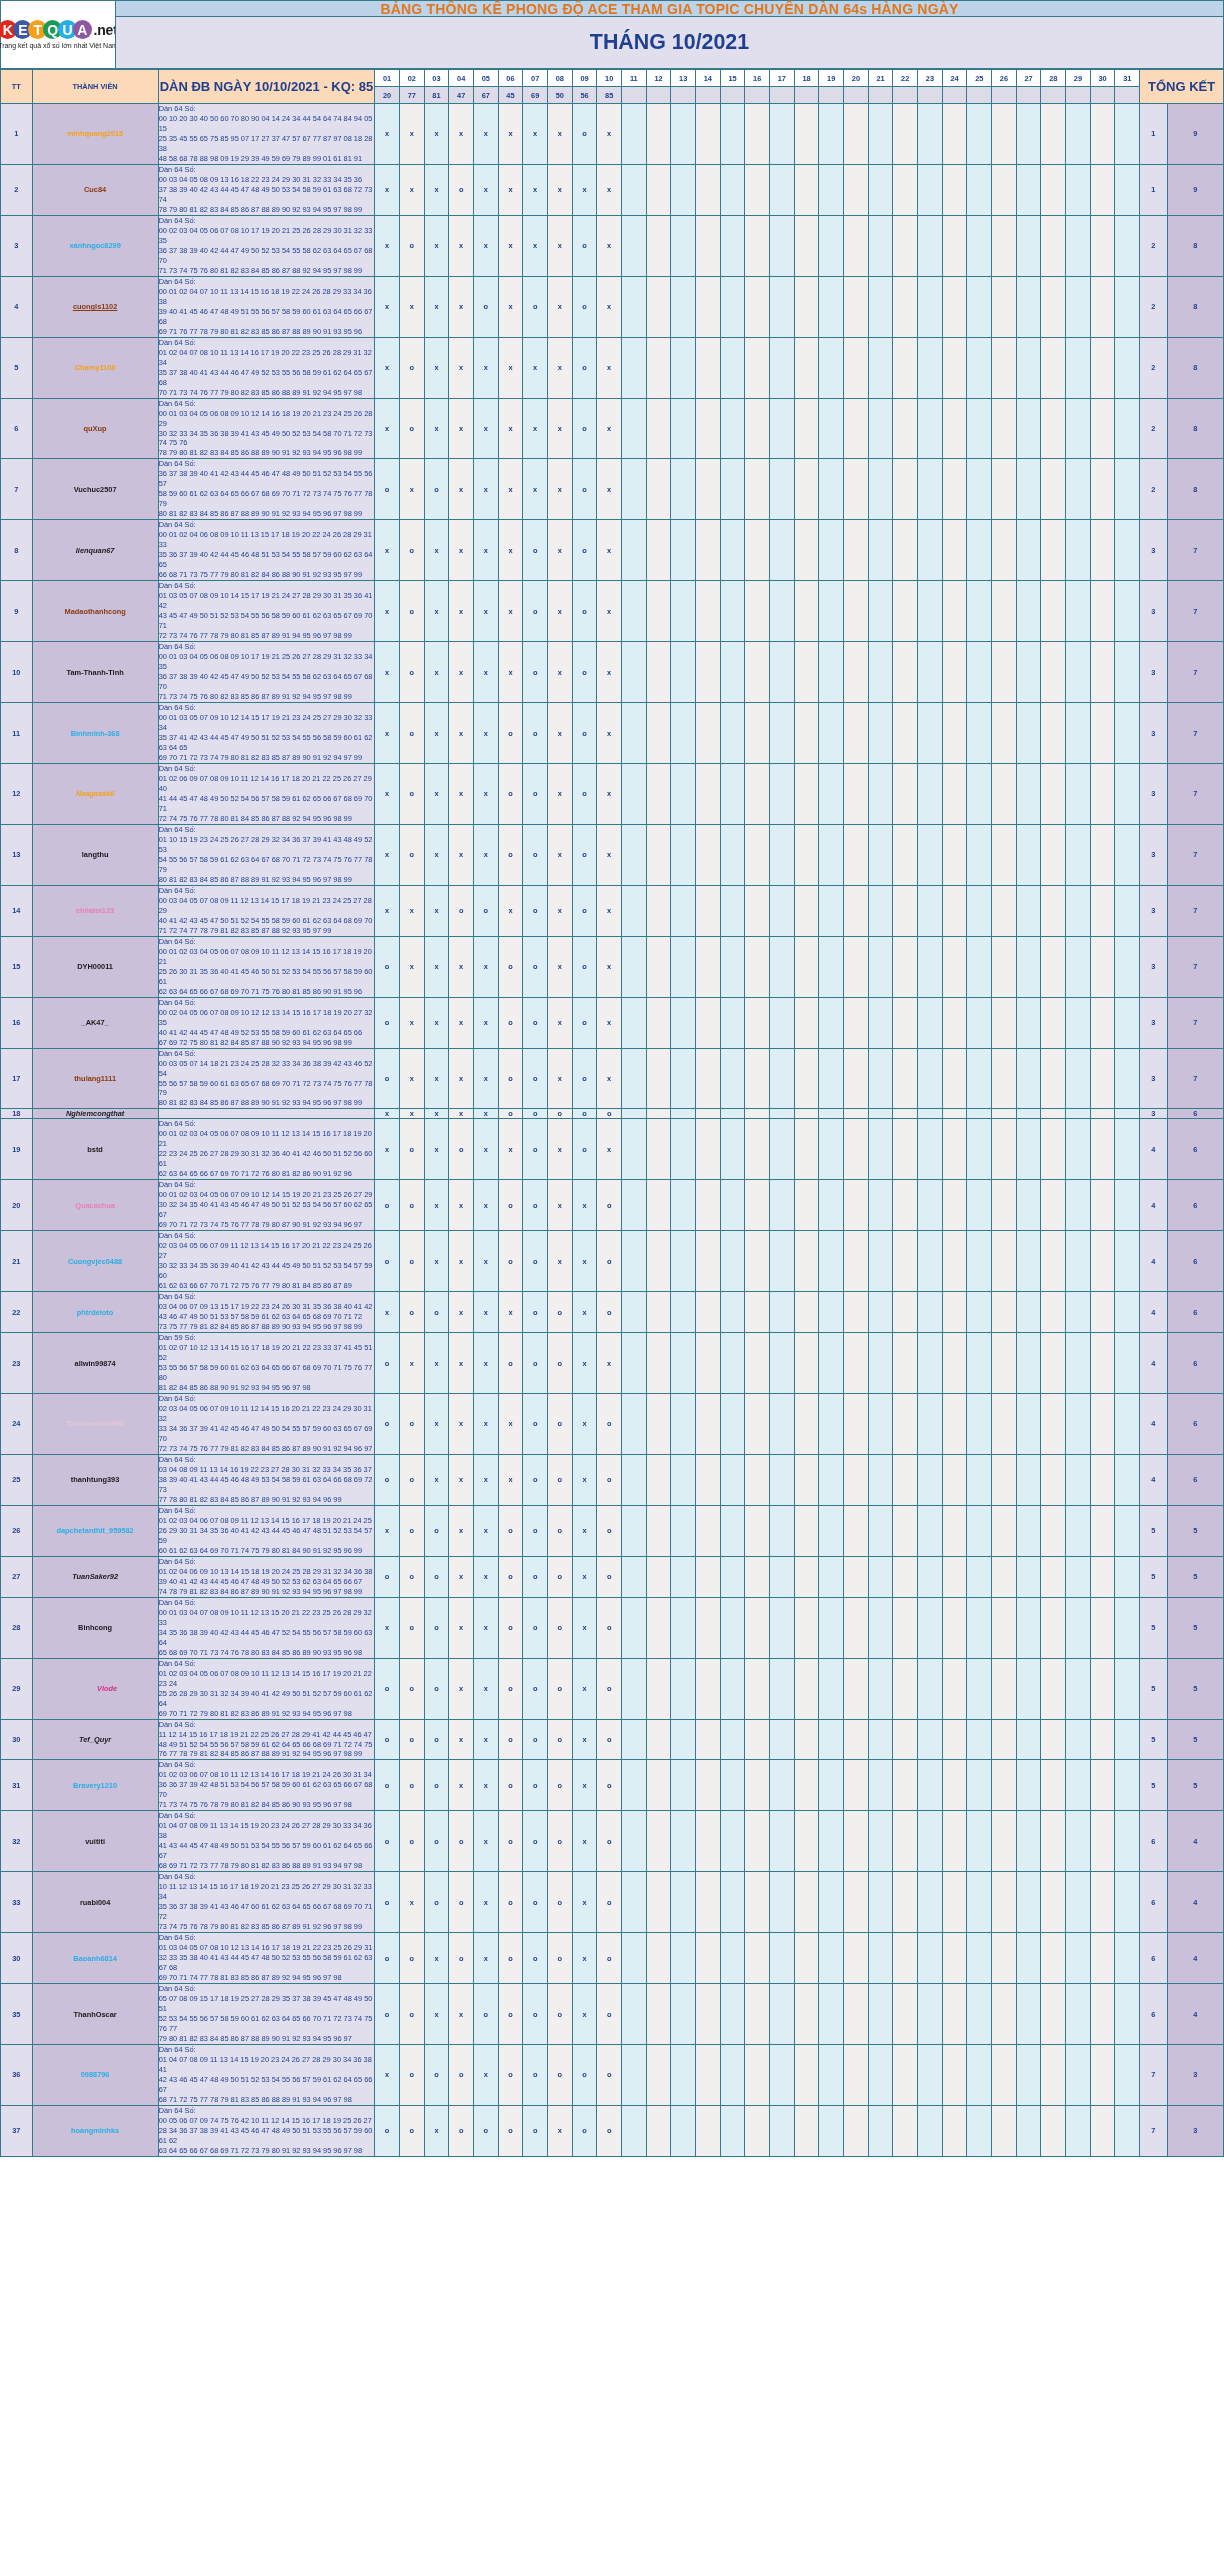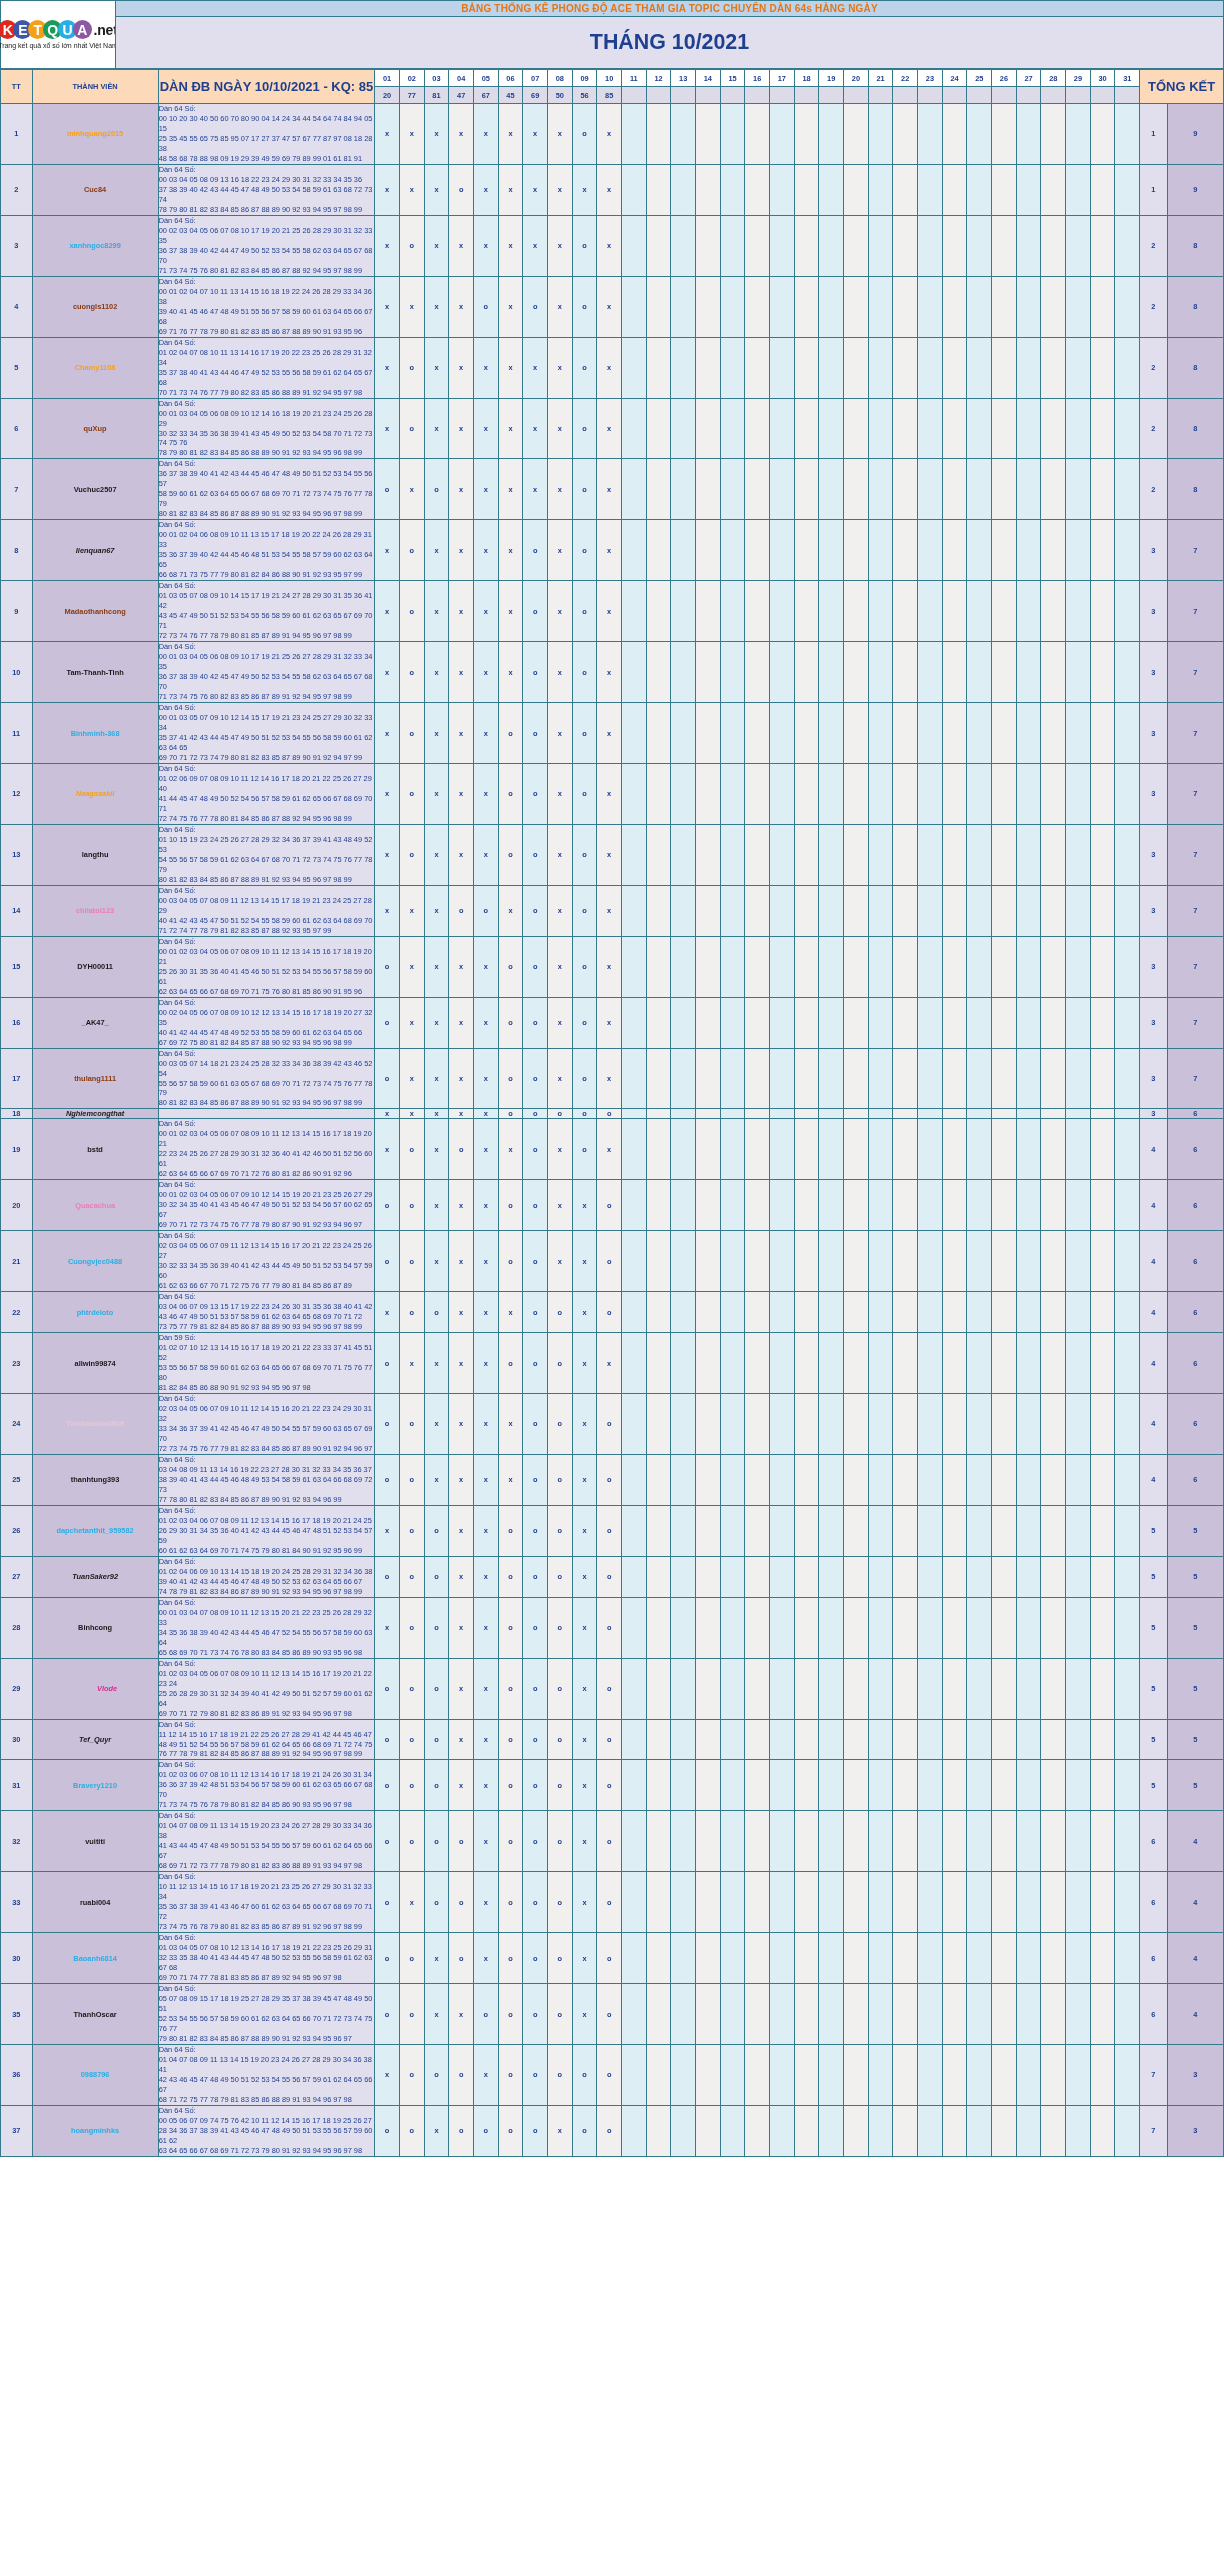--- a/index.html
+++ b/index.html
@@ -30,21 +30,21 @@
     font-family:"Liberation Sans", sans-serif;
   }
   .lg-k{background:#e1261c;} .lg-e{background:#3b57a6;} .lg-t{background:#f5a01b;}
   .lg-q{background:#1a9b5a;} .lg-u{background:#29aee4;} .lg-a{background:#8e57a1;}
   .logo-net { font-size:14px; font-weight:bold; color:#1a1a1a; margin-left:5.7px; letter-spacing:-0.2px;}
   .logo-sub { font-size:7px; color:#222; margin-top:2.5px; white-space:nowrap; }
 
   .title-col { flex:1; display:flex; flex-direction:column; }
   .title-top {
     height:17px; background:#bcd3ea; border:1.6px solid #35798c;
-    color:#e2761b; font-size:10px; font-weight:bold;
+    color:#e2761b; font-size:14px; font-weight:bold;
     display:flex; align-items:center; justify-content:center;
     letter-spacing:0.2px;
   }
   .title-main {
     height:52px; background:#e1dfee; border:1.6px solid #35798c; border-top:none;
     color:#1f3f8f; font-size:21.4px; font-weight:bold;
     display:flex; align-items:center; justify-content:center;
   }
 
   
@@ -344,21 +344,21 @@
           <td class="mark even"></td>
           <td class="mark odd"></td>
           <td class="mark even"></td>
           <td class="mark odd"></td>
           <td class="mark even"></td>
           <td class="tot1 thick-l">2</td>
           <td class="tot2">8</td>
         </tr>
         <tr>
           <td class="tt">4</td>
-          <td class="member" style="color: rgb(138, 58, 16);">cuongls1102</td>
+          <td class="member" style="color: rgb(138, 58, 16); text-decoration: underline;">cuongls1102</td>
           <td class="dan">
             <span class="dlabel">Dàn 64 Số:</span>
             <span class="dlabel">00 01 02 04 07 10 11 13 14 15 16 18 19 22 24 26 28 29 33 34 36 38</span>
             <span class="dlabel">39 40 41 45 46 47 48 49 51 55 56 57 58 59 60 61 63 64 65 66 67 68</span>
             <span class="dlabel">69 71 76 77 78 79 80 81 82 83 85 86 87 88 89 90 91 93 95 96</span>
           </td>
           <td class="mark even thick-l">x</td>
           <td class="mark odd">x</td>
           <td class="mark even">x</td>
           <td class="mark odd">x</td>

